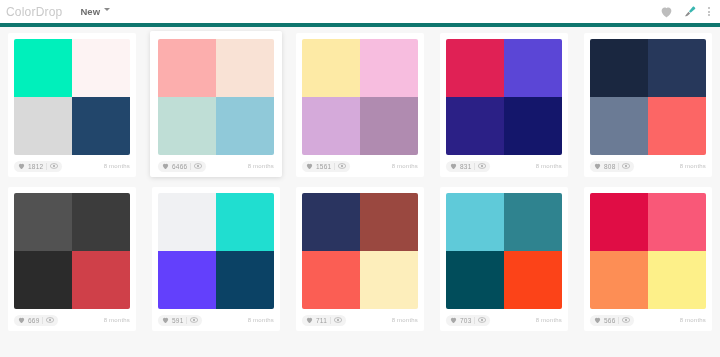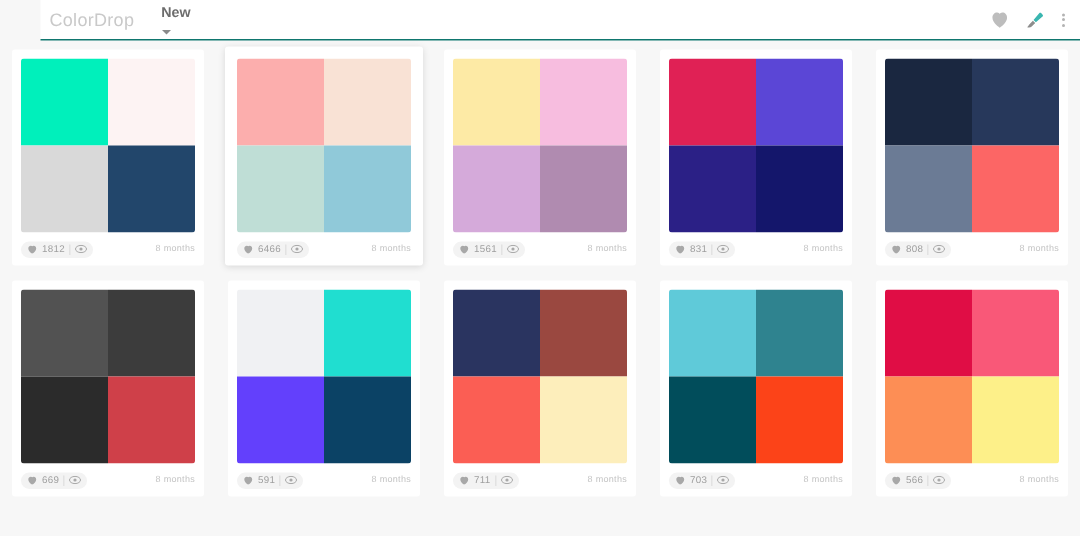--- a/index.html
+++ b/index.html
@@ -8,39 +8,37 @@
     width: 720px; height: 357px;
     background: #f7f7f7;
     font-family: "Liberation Sans", sans-serif;
     overflow: hidden;
   }
 
   
   .topbar {
     height: 27px;
     background: #ffffff;
-    border-bottom: 1px solid #0f766e;
+    border-bottom: 4px solid #0f766e;
     display: flex;
     align-items: center;
     padding: 0 8px 0 6px;
     position: relative;
-    margin-left: 27px;
   }
   .brand {
     font-size: 12px;
     color: #c9c9c9;
     letter-spacing: .2px;
     font-weight: 400;
     padding-right: 18px;
   }
   .newmenu {
     display: flex; align-items: flex-start; gap: 4px;
     font-size: 9.5px; color: #6d6d6d; font-weight: 600;
     cursor: pointer;
-    flex-direction: column;
   }
   .chev { width: 0; height: 0; border-left: 3px solid transparent;
           border-right: 3px solid transparent; border-top: 3.5px solid #8a8a8a;
           margin-top: 2px; }
   .topright {
     margin-left: auto; display: flex; align-items: center; gap: 10px;
   }
   .ticon { display:flex; align-items:center; justify-content:center; cursor:pointer; }
   .dots { display:flex; flex-direction:column; gap:1.5px; align-items:center; cursor:pointer; padding:0 2px;}
   .dots i { width:2px; height:2px; background:#b3b3b3; border-radius:50%; display:block; }

